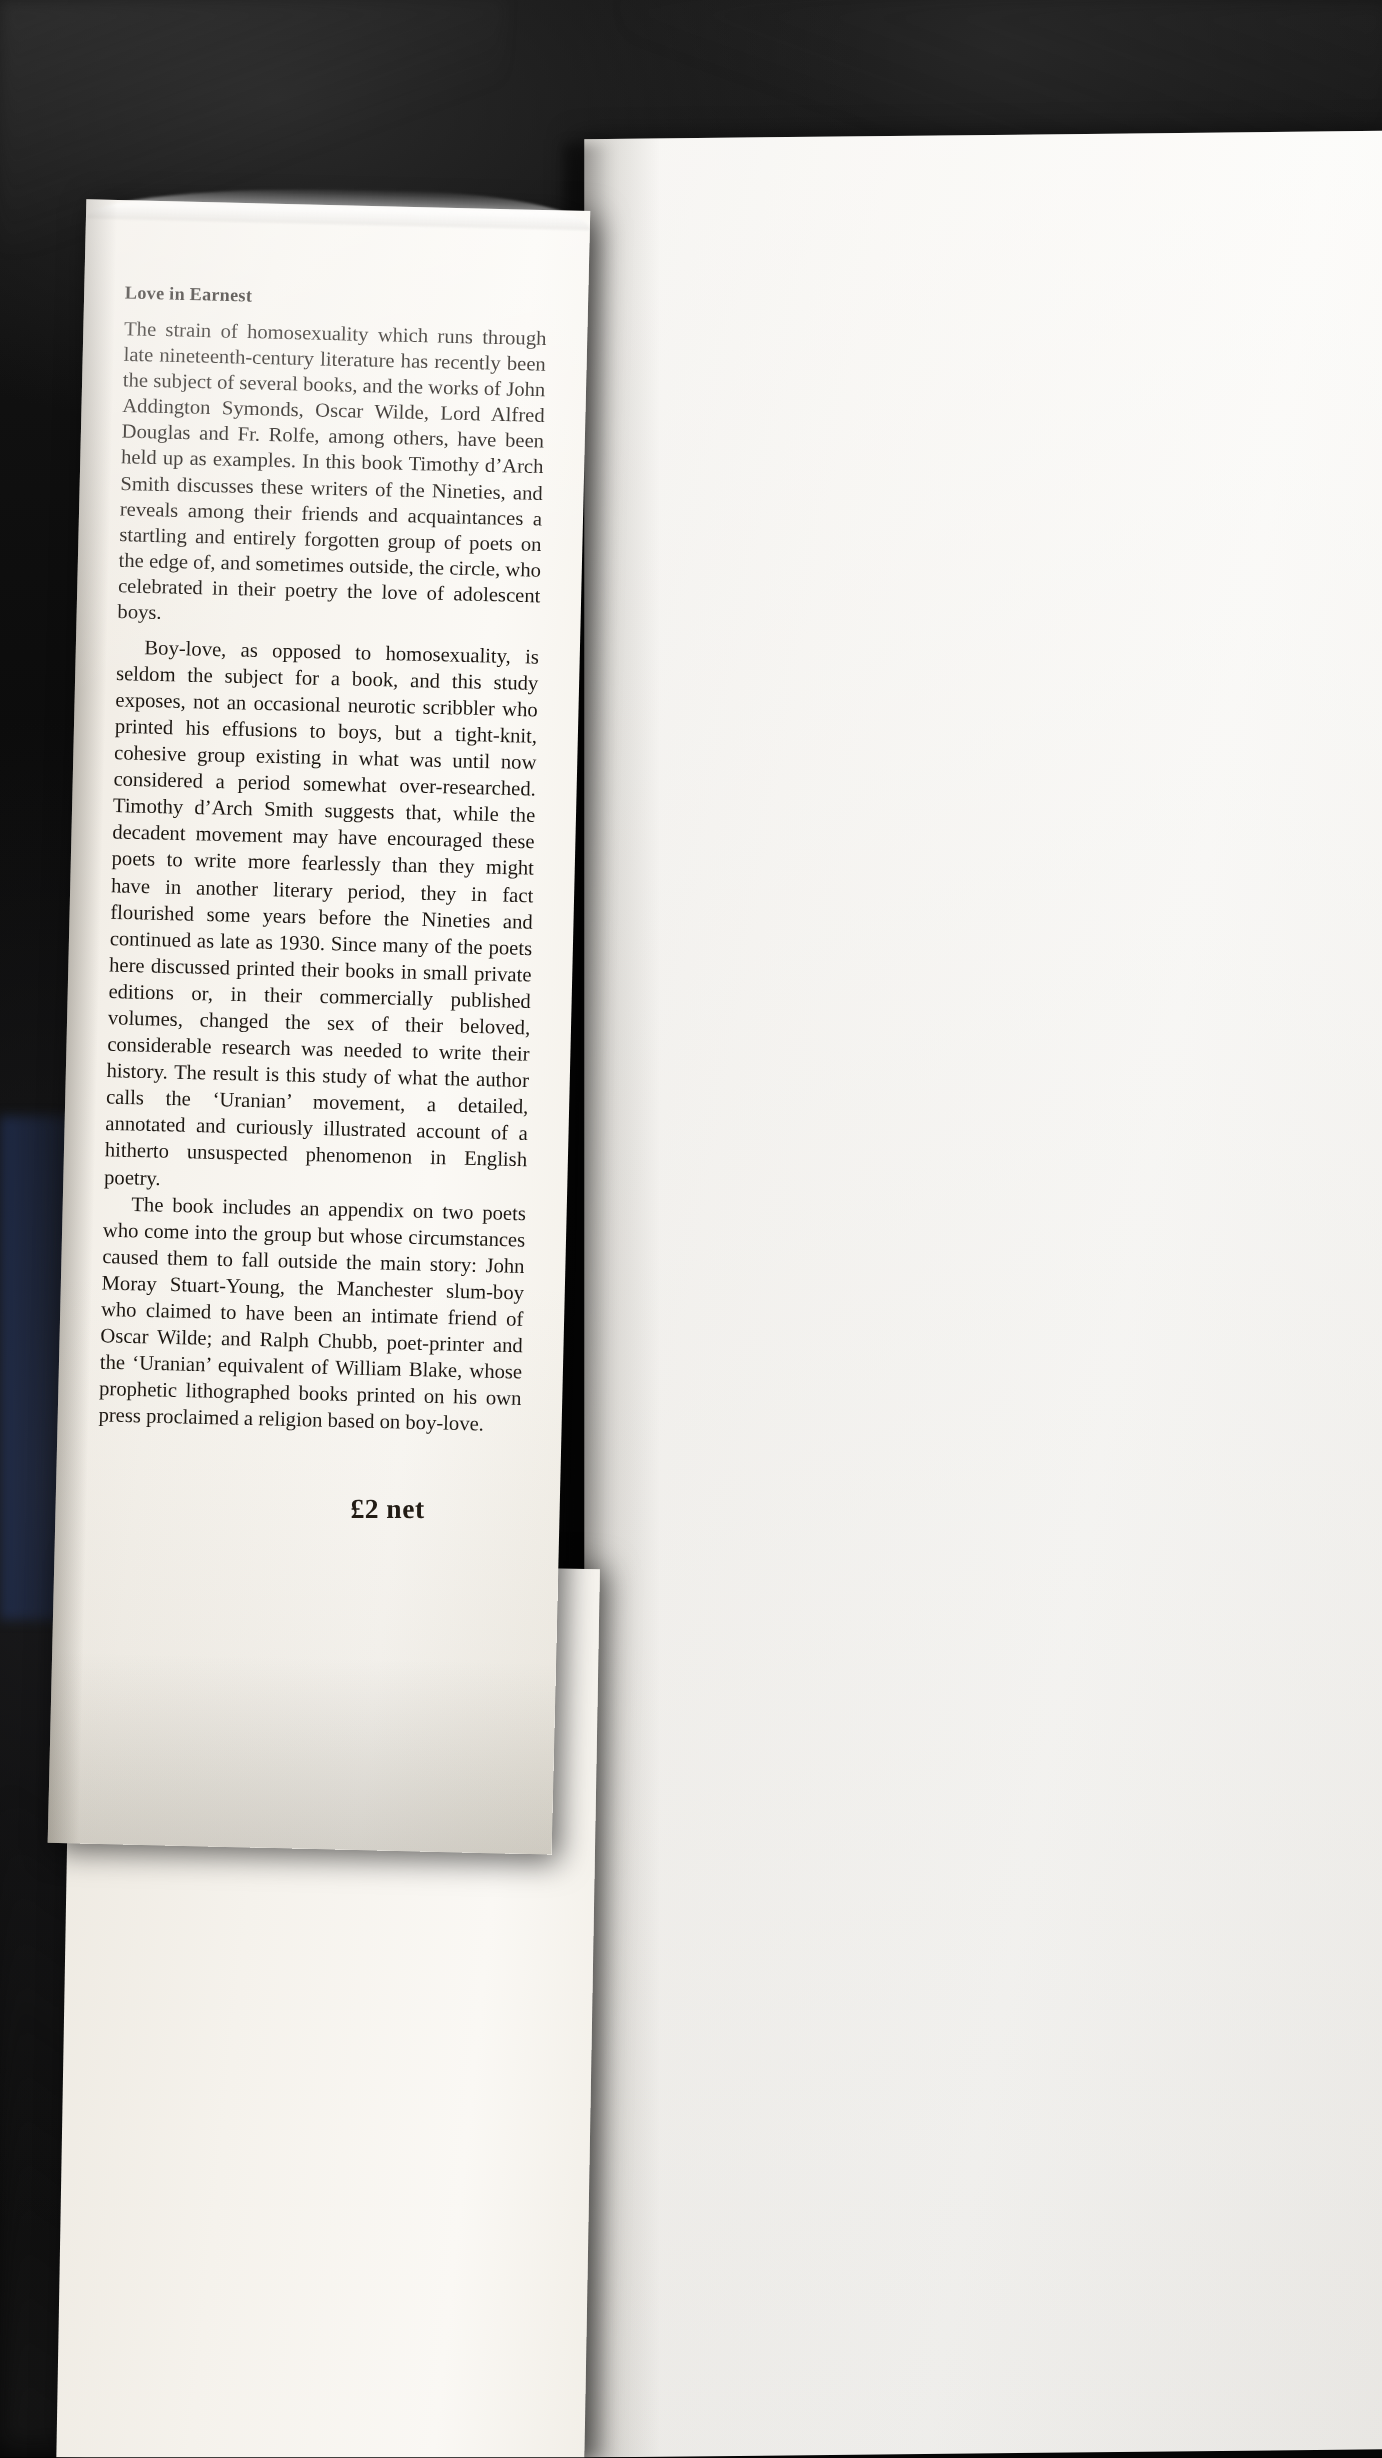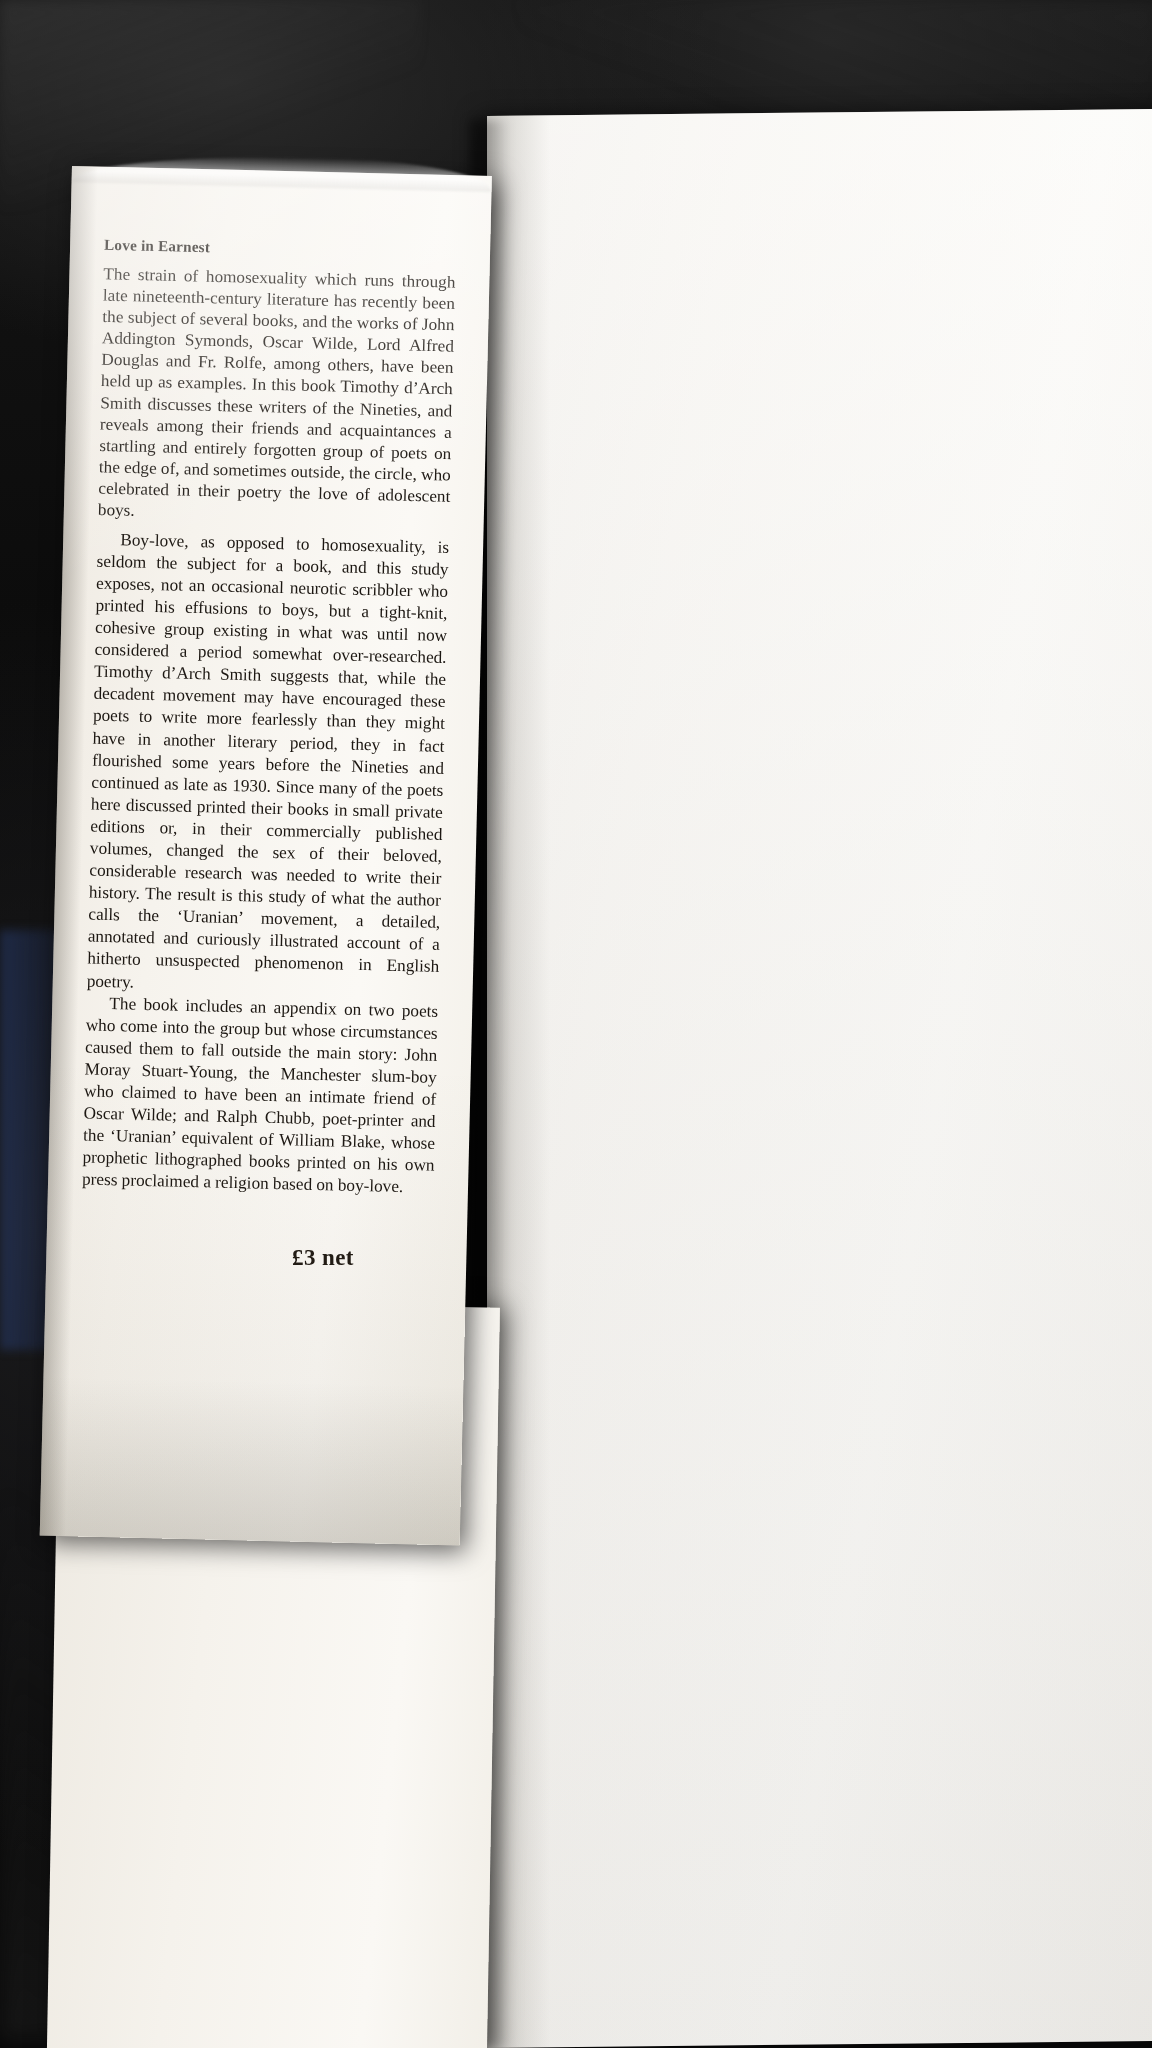--- a/index.html
+++ b/index.html
@@ -208,15 +208,15 @@
     <div class="flap-text">
       <div class="flap-title">Love in Earnest</div>
       <p class="first persp-a">The strain of homosexuality which runs through late nineteenth-century literature has recently been the subject of several books, and the works of John Addington Symonds, Oscar Wilde, Lord Alfred Douglas and Fr. Rolfe, among others, have been held up as examples. In this book Timothy d’Arch Smith discusses these writers of the Nineties, and reveals among their friends and acquaintances a startling and entirely forgotten group of poets on the edge of, and sometimes outside, the circle, who celebrated in their poetry the love of adolescent boys.</p>
       <p>Boy-love, as opposed to homosexuality, is seldom the subject for a book, and this study exposes, not an occasional neurotic scribbler who printed his effusions to boys, but a tight-knit, cohesive group existing in what was until now considered a period somewhat over-researched. Timothy d’Arch Smith suggests that, while the decadent movement may have encouraged these poets to write more fearlessly than they might have in another literary period, they in fact flourished some years before the Nineties and continued as late as 1930. Since many of the poets here discussed printed their books in small private editions or, in their commercially published volumes, changed the sex of their beloved, considerable research was needed to write their history. The result is this study of what the author calls the ‘Uranian’ movement, a detailed, annotated and curiously illustrated account of a hitherto unsuspected phenomenon in English poetry.</p>
       <p>The book includes an appendix on two poets who come into the group but whose circumstances caused them to fall outside the main story: John Moray Stuart-Young, the Manchester slum-boy who claimed to have been an intimate friend of Oscar Wilde; and Ralph Chubb, poet-printer and the ‘Uranian’ equivalent of William Blake, whose prophetic lithographed books printed on his own press proclaimed a religion based on boy-love.</p>
     </div>
 
     <div class="flap-glare"></div>
   </div>
 
-  <div class="price">£3 net</div>
+  <div class="price">£2 net</div>
 
 </div>
 
 </body></html>

